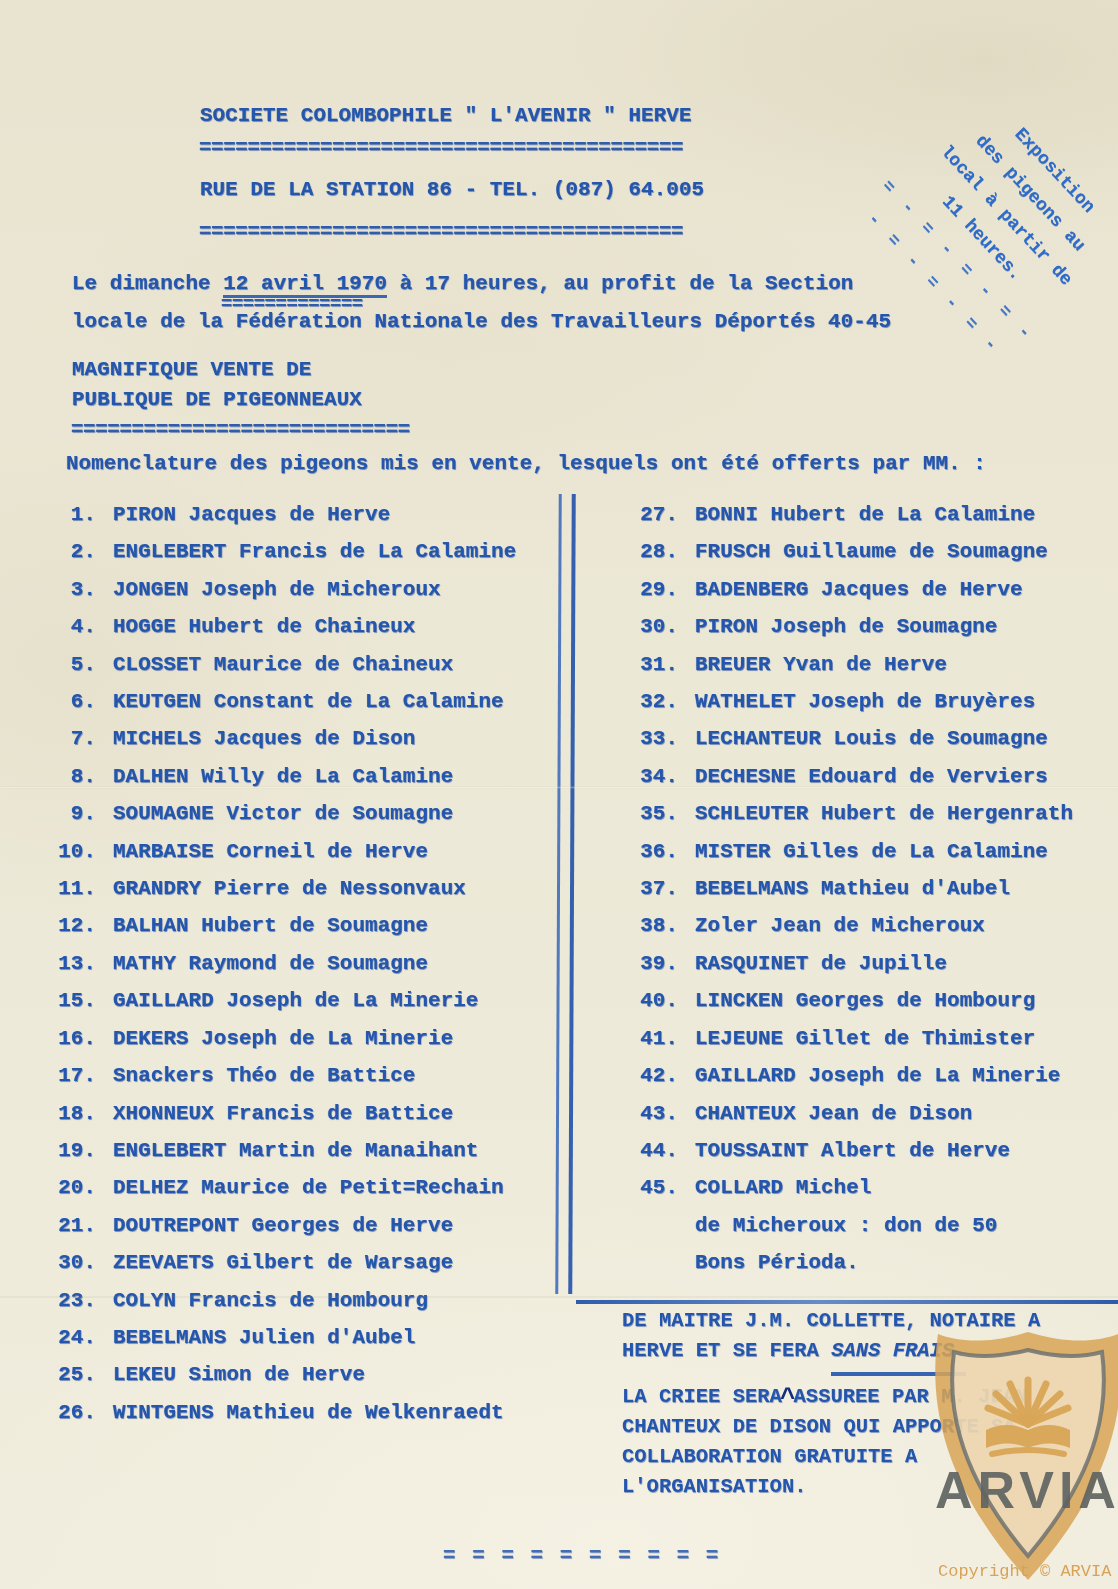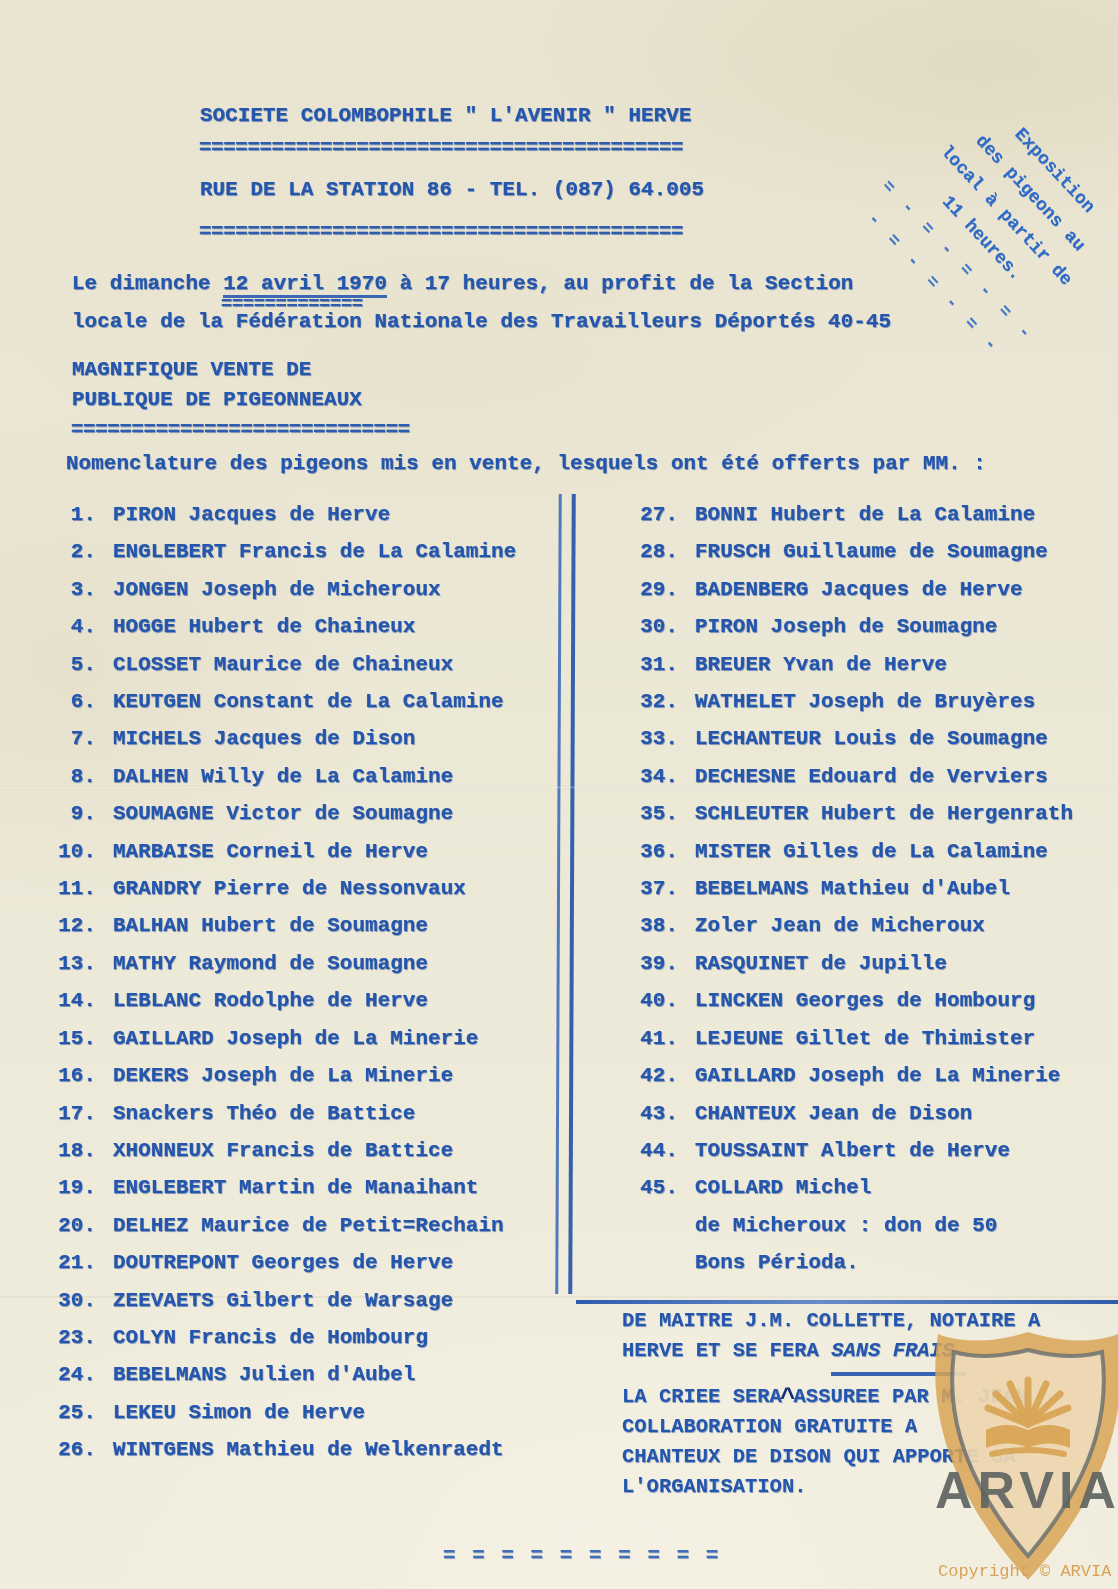--- a/index.html
+++ b/index.html
@@ -160,24 +160,20 @@
       <div class="row">
         <span class="num">12.</span>
         <span class="item-text">BALHAN Hubert de Soumagne</span>
       </div>
 
       <div class="row">
         <span class="num">13.</span>
         <span class="item-text">MATHY Raymond de Soumagne</span>
       </div>
 
-      <div class="row">
-        <span class="num">14.</span>
-        <span class="item-text">LEBLANC Rodolphe de Herve</span>
-      </div>
 
       <div class="row">
         <span class="num">15.</span>
         <span class="item-text">GAILLARD Joseph de La Minerie</span>
       </div>
 
       <div class="row">
         <span class="num">16.</span>
         <span class="item-text">DEKERS Joseph de La Minerie</span>
       </div>
@@ -333,22 +329,22 @@
 de Micheroux : don de 50
 Bons Périoda.</span>
       </div>
     </div>
 
   <div class="notice-rule"></div>
   <div class="notice">
     <div>DE MAITRE J.M. COLLETTE, NOTAIRE A</div>
     <div><span>HERVE ET SE FERA </span><span class="sans-frais">SANS FRAIS.</span></div>
     <div class="para2"><span>LA CRIEE SERA</span><span class="caret">^</span><span>ASSUREE PAR M. JEAN</span></div>
+    <div>CHANTEUX DE DISON QUI APPORTE SA</div>
     <div>COLLABORATION GRATUITE A</div>
-    <div>CHANTEUX DE DISON QUI APPORTE SA</div>
     <div>L'ORGANISATION.</div>
   </div>
 
   <div class="ink footer-dashes" style="left:443px;top:1544px;">= = = = = = = = = =</div>
 
   <div class="crease"></div>
   <div class="crease2"></div>
 
   <div class="watermark">
     <svg width="200" height="262" viewBox="0 0 200 262">

